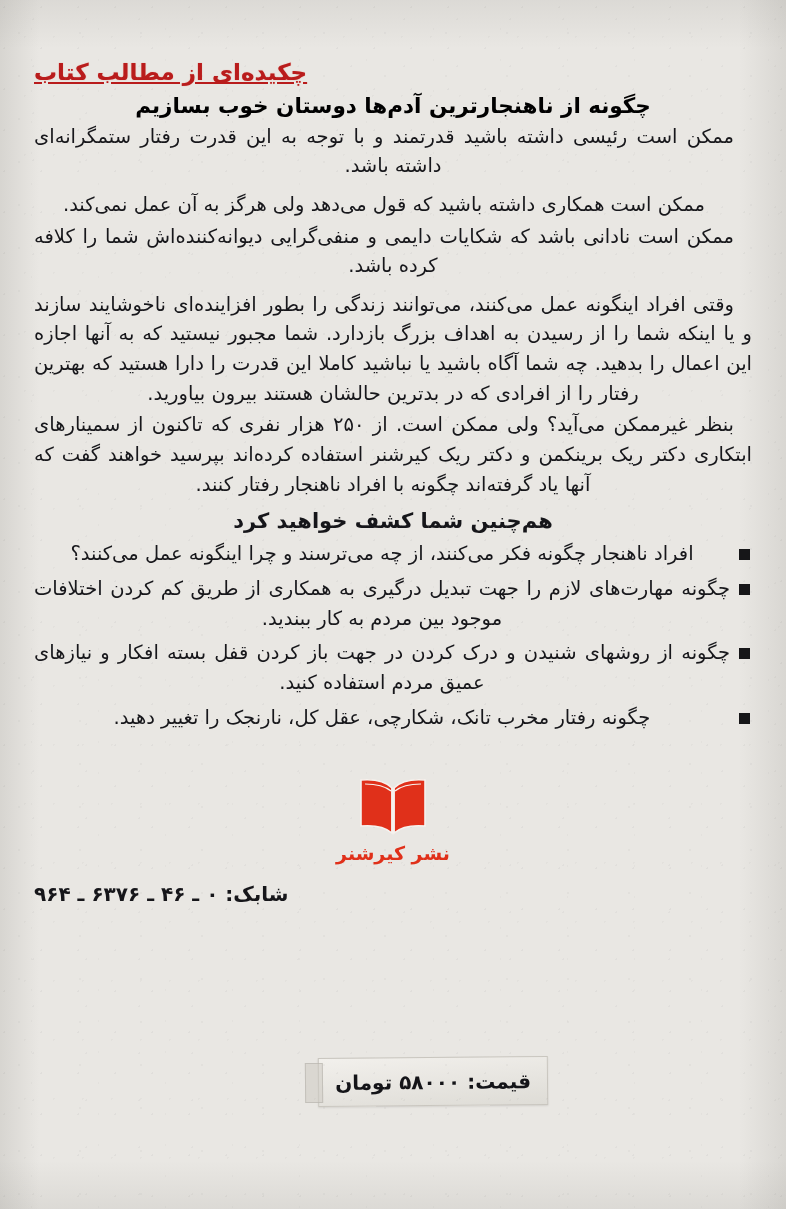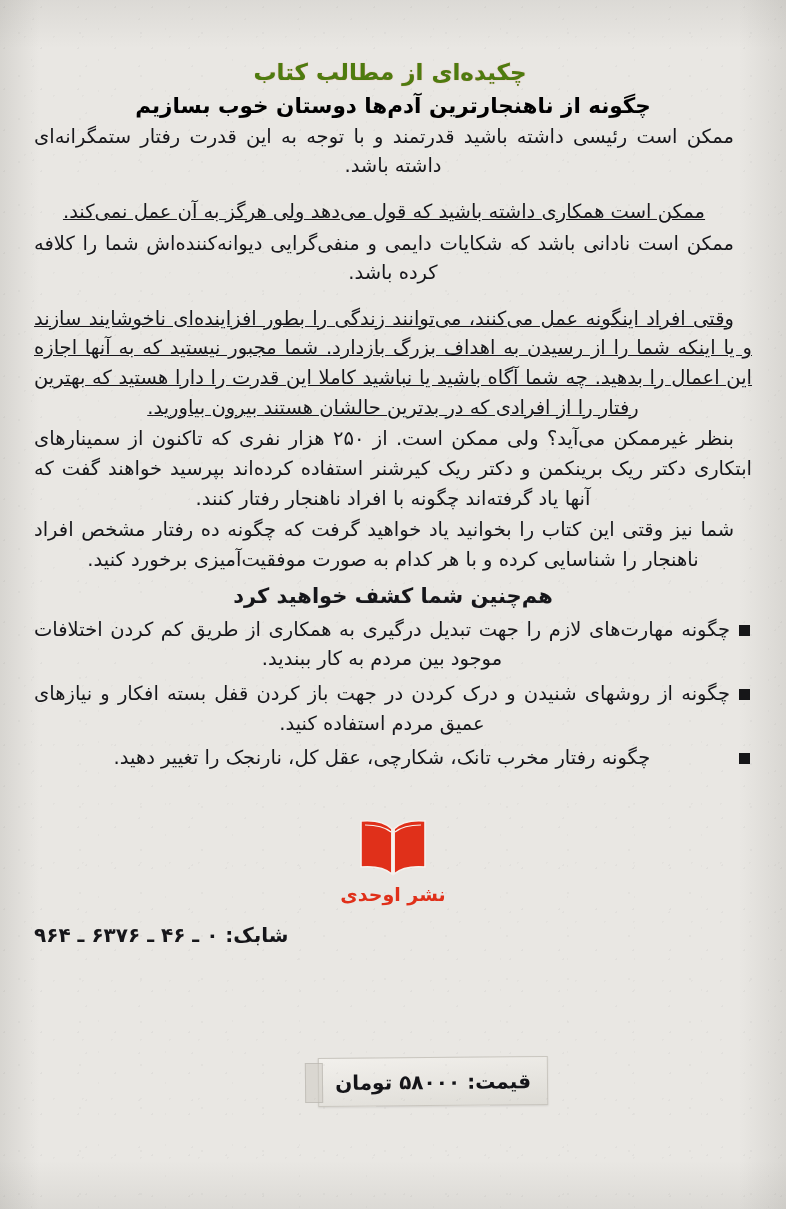--- a/index.html
+++ b/index.html
@@ -44,28 +44,29 @@
   .page {
     position: relative;
     width: 786px;
     height: 1209px;
     box-sizing: border-box;
     padding: 0 34px;
     z-index: 2;
   }
 
   .blurb-heading {
-    color: #4d7c0f;
+    color: #b91c1c;
     font-weight: bold;
     font-size: 23px;
     line-height: 1.25;
-    text-align: center;
+    text-align: left;
     margin: 58px 6px 0 0;
     letter-spacing: -0.2px;
     text-shadow: 0 0 1px rgba(224,48,26,.45);
+    text-decoration: underline;
   }
 
   .blurb-subtitle {
     color: #000000;
     font-weight: bold;
     font-size: 21.5px;
     line-height: 1.3;
     text-align: center;
     margin: 5px 0 0 0;
     letter-spacing: -0.3px;
@@ -75,21 +76,21 @@
     color: #17171b;
     font-size: 19.5px;
     line-height: 1.52;
     text-align: justify;
     text-align-last: center;
     margin: 6px 0 0 0;
     text-indent: 18px;
     letter-spacing: -0.25px;
   }
   .body-para.tight { margin-top: 2px; }
-  .body-para.gap   { margin-top: 16px; text-decoration: underline; }
+  .body-para.gap   { margin-top: 9px; }
 
   .section-heading {
     color: #16161a;
     font-weight: bold;
     font-size: 21px;
     line-height: 1.3;
     text-align: center;
     margin: 9px 0 4px 0;
     letter-spacing: -0.3px;
   }
@@ -201,25 +202,28 @@
   <p class="body-para tight">ممکن است رئیسی داشته باشید قدرتمند و با توجه به این قدرت رفتار ستمگرانه‌ای داشته باشد.</p>
 
   <p class="body-para gap">ممکن است همکاری داشته باشید که قول می‌دهد ولی هرگز به آن عمل نمی‌کند.</p>
 
   <p class="body-para tight">ممکن است نادانی باشد که شکایات دایمی و منفی‌گرایی دیوانه‌کننده‌اش شما را کلافه کرده باشد.</p>
 
   <p class="body-para gap">وقتی افراد اینگونه عمل می‌کنند، می‌توانند زندگی را بطور افزاینده‌ای ناخوشایند سازند و یا اینکه شما را از رسیدن به اهداف بزرگ بازدارد. شما مجبور نیستید که به آنها اجازه این اعمال را بدهید. چه شما آگاه باشید یا نباشید کاملا این قدرت را دارا هستید که بهترین رفتار را از افرادی که در بدترین حالشان هستند بیرون بیاورید.</p>
 
   <p class="body-para tight">بنظر غیرممکن می‌آید؟ ولی ممکن است. از ۲۵۰ هزار نفری که تاکنون از سمینارهای ابتکاری دکتر ریک برینکمن و دکتر ریک کیرشنر استفاده کرده‌اند بپرسید خواهند گفت که آنها یاد گرفته‌اند چگونه با افراد ناهنجار رفتار کنند.</p>
 
-  <p class="body-para tight">شما نیز وقتی این کتاب را بخوانید یاد خواهید گرفت که چگونه ده رفتار مشخص افراد ناهنجار را شناسایی کرده و با هر کدام به صورت موفقیت‌آمیزی برخورد کنید.</p>
 
   <div class="section-heading">هم‌چنین شما کشف خواهید کرد</div>
 
   <ul class="bullet-list">
+    <li class="bullet-row">
+      <span class="bullet-marker"></span>
+      <span class="bullet-text">افراد ناهنجار چگونه فکر می‌کنند، از چه می‌ترسند و چرا اینگونه عمل می‌کنند؟</span>
+    </li>
     <li class="bullet-row">
       <span class="bullet-marker"></span>
       <span class="bullet-text">چگونه مهارت‌های لازم را جهت تبدیل درگیری به همکاری از طریق کم کردن اختلافات موجود بین مردم به کار ببندید.</span>
     </li>
     <li class="bullet-row">
       <span class="bullet-marker"></span>
       <span class="bullet-text">چگونه از روشهای شنیدن و درک کردن در جهت باز کردن قفل بسته افکار و نیازهای عمیق مردم استفاده کنید.</span>
     </li>
     <li class="bullet-row">
       <span class="bullet-marker"></span>
@@ -229,21 +233,21 @@
 
   <div class="imprint">
     <svg class="logo-book" width="76" height="62" viewBox="0 0 76 62">
       <path d="M37 12 C30 5, 18 3, 6 4 L6 50 C18 49, 30 51, 37 57 Z" fill="#e0301a"></path>
       <path d="M39 12 C46 5, 58 3, 70 4 L70 50 C58 49, 46 51, 39 57 Z" fill="#e0301a"></path>
       <path d="M37 12 C30 5, 18 3, 6 4 L6 50 C18 49, 30 51, 37 57 Z" fill="none" stroke="#f6f2ee" stroke-width="1.6"></path>
       <path d="M39 12 C46 5, 58 3, 70 4 L70 50 C58 49, 46 51, 39 57 Z" fill="none" stroke="#f6f2ee" stroke-width="1.6"></path>
       <path d="M37 12 L37 57 M39 12 L39 57" stroke="#f6f2ee" stroke-width="1.4"></path>
       <path d="M10 8 C20 8, 30 10, 36 15 M66 8 C56 8, 46 10, 40 15" stroke="#f6f2ee" stroke-width="1.2" fill="none"></path>
     </svg>
-    <div class="publisher-name">نشر اوحدی</div>
+    <div class="publisher-name">نشر کیرشنر</div>
   </div>
 
   <div class="isbn-block">
     <div class="isbn-fa">شابک: ۰ ـ ۴۶ ـ ۶۳۷۶ ـ ۹۶۴</div>
   </div>
 
 </div>
 
 <div class="price-sticker">
   <span class="sticker-tab"></span>

